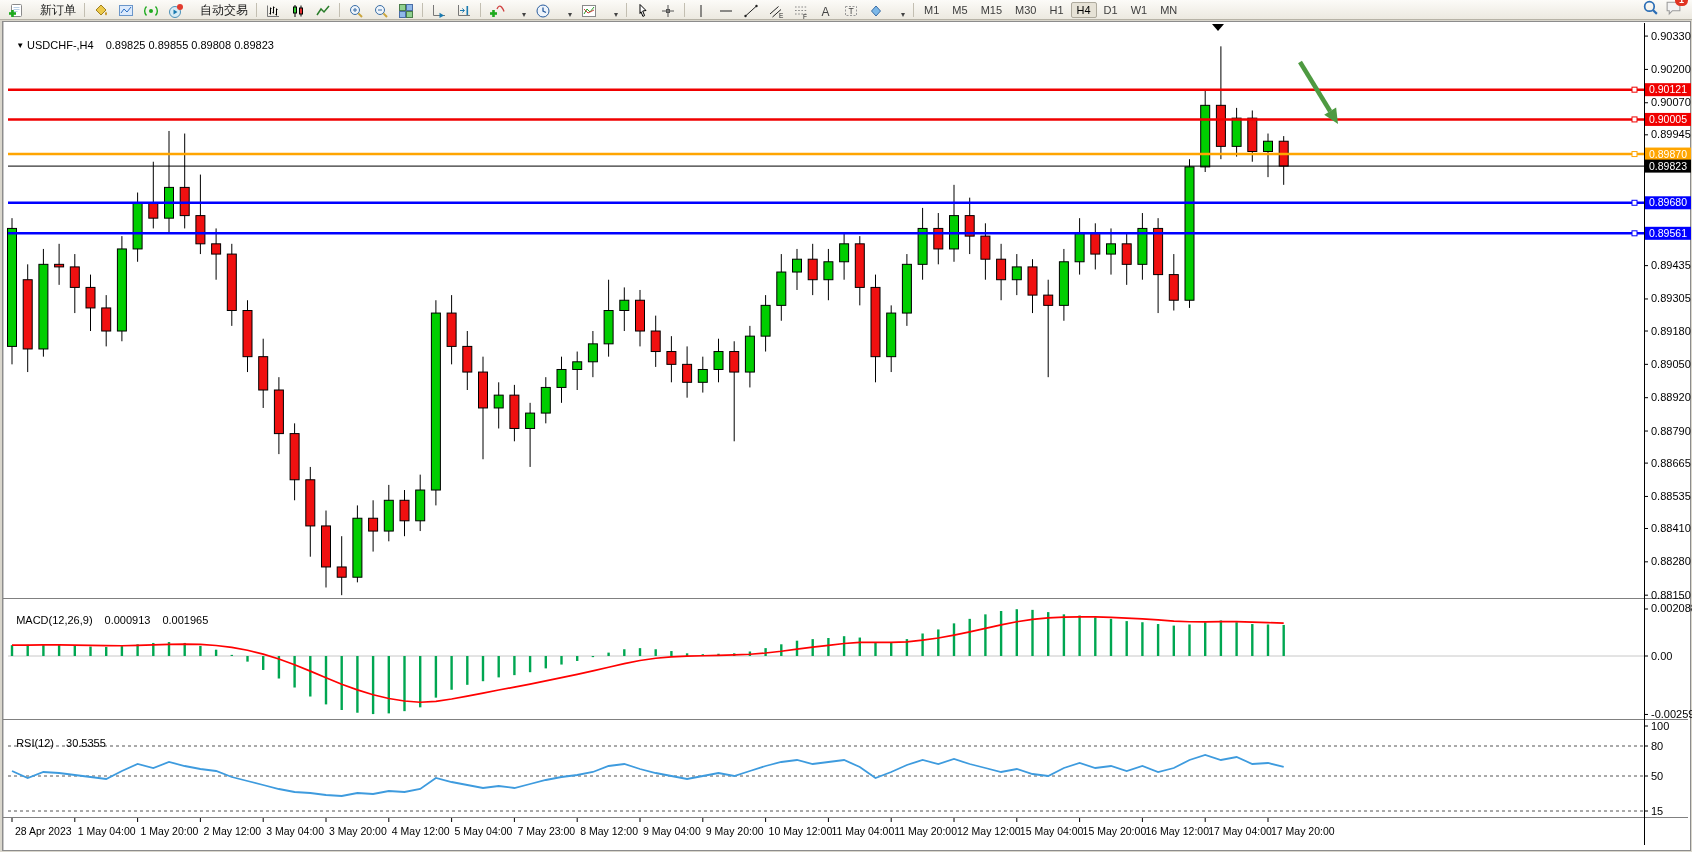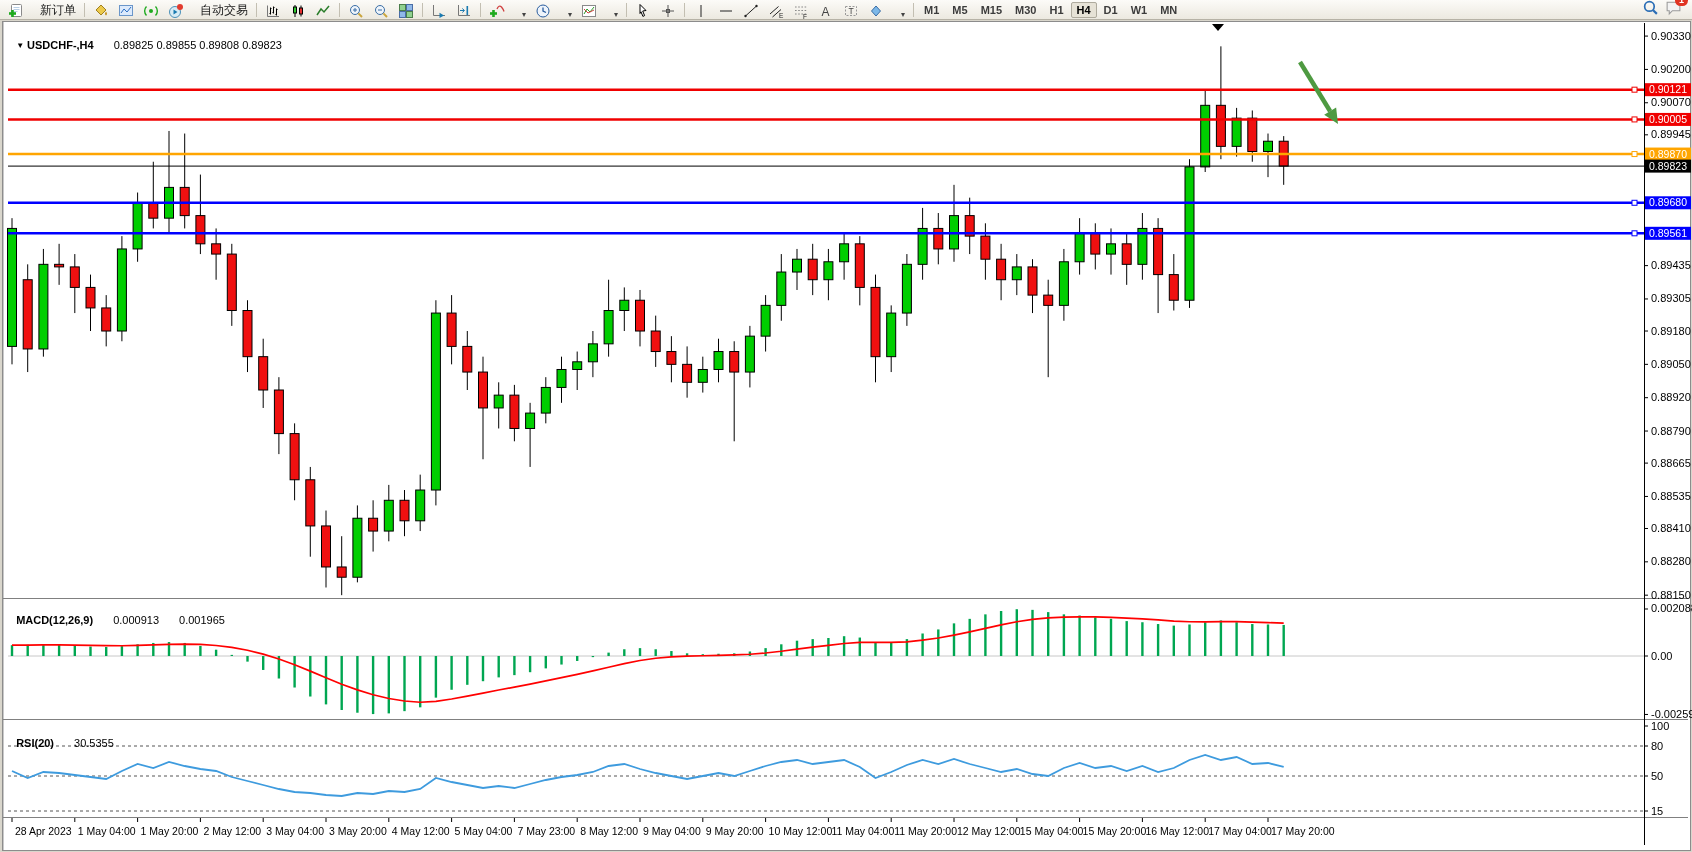--- a/index.html
+++ b/index.html
@@ -18,42 +18,42 @@
   }
   .tbtn{
     display:flex;align-items:flex-end;gap:16px;height:18px;padding:0 3px;
     background:transparent;border:1px solid transparent;border-radius:2px;
     font-size:12px;color:#1a1a1a;cursor:default;white-space:nowrap;
   }
   .tbtn svg{display:block}
   .sep{width:1px;height:14px;background:#c3bfb2;margin:0 3px;flex:0 0 auto}
   .caret{font-size:8px;color:#444;margin-left:1px}
   .tf{
-    font-size:11px;font-weight:bold;color:#3c3c3c;padding:1px 5px;border:1px solid transparent;
+    font-size:11px;font-weight:normal;color:#3c3c3c;padding:1px 5px;border:1px solid transparent;
   }
   .tf.active{background:#e6e2d6;border:1px solid #aeaa9d;border-radius:2px;color:#000}
   .tb-right{margin-left:auto;display:flex;align-items:center;gap:6px;padding-right:6px}
   .chat-wrap{position:relative}
   .badge{
     position:absolute;top:-4px;right:-6px;min-width:11px;height:11px;border-radius:6px;
     background:#e03423;color:#fff;font-size:9px;font-weight:bold;text-align:center;line-height:11px;padding:0 1px;
   }
   
   .chart-window{
     position:absolute;left:2px;top:21px;width:1687px;height:828px;
     background:#fff;border:1px solid #8c8c8c;z-index:1;
   }
   .chart-window .inner-edge{position:absolute;left:0;top:0;bottom:0;width:1px;background:#c9c9c9}
   #chart-svg{position:absolute;left:0;top:0;z-index:5;}
   .pane-label{
     position:absolute;z-index:10;font-size:11px;color:#000;white-space:pre;
   }
   .pane-label .tri{font-size:8px;vertical-align:1px;margin-right:3px;color:#000}
-  .pane-label b{font-weight:bold}
-  .vals{margin-left:20px}
+  .pane-label b{font-weight:normal}
+  .vals{margin-left:12px}
 </style>
 </head>
 <body>
 
 <div class="toolbar">
 
   <div class="tbtn">
     <span>
         <svg width="16" height="16" viewBox="0 0 16 16">
           <rect x="3.5" y="1.5" width="10" height="12" rx="1" fill="#fff" stroke="#8a8a8a"></rect>
@@ -731,14 +731,14 @@
 
 <div class="pane-label" style="left:10px;top:27px">
   <span class="tri">▼</span><b>USDCHF-,H4</b><span class="vals">0.89825 0.89855 0.89808 0.89823</span>
 </div>
 
 <div class="pane-label" style="left:10px;top:602px">
   <b>MACD(12,26,9)</b><span class="vals">0.000913</span><span class="vals">0.001965</span>
 </div>
 
 <div class="pane-label" style="left:10px;top:725px">
-  <b>RSI(20)</b><span class="vals">30.5355</span>
+  <b>RSI(12)</b><span class="vals">30.5355</span>
 </div>
 
 </body></html>

